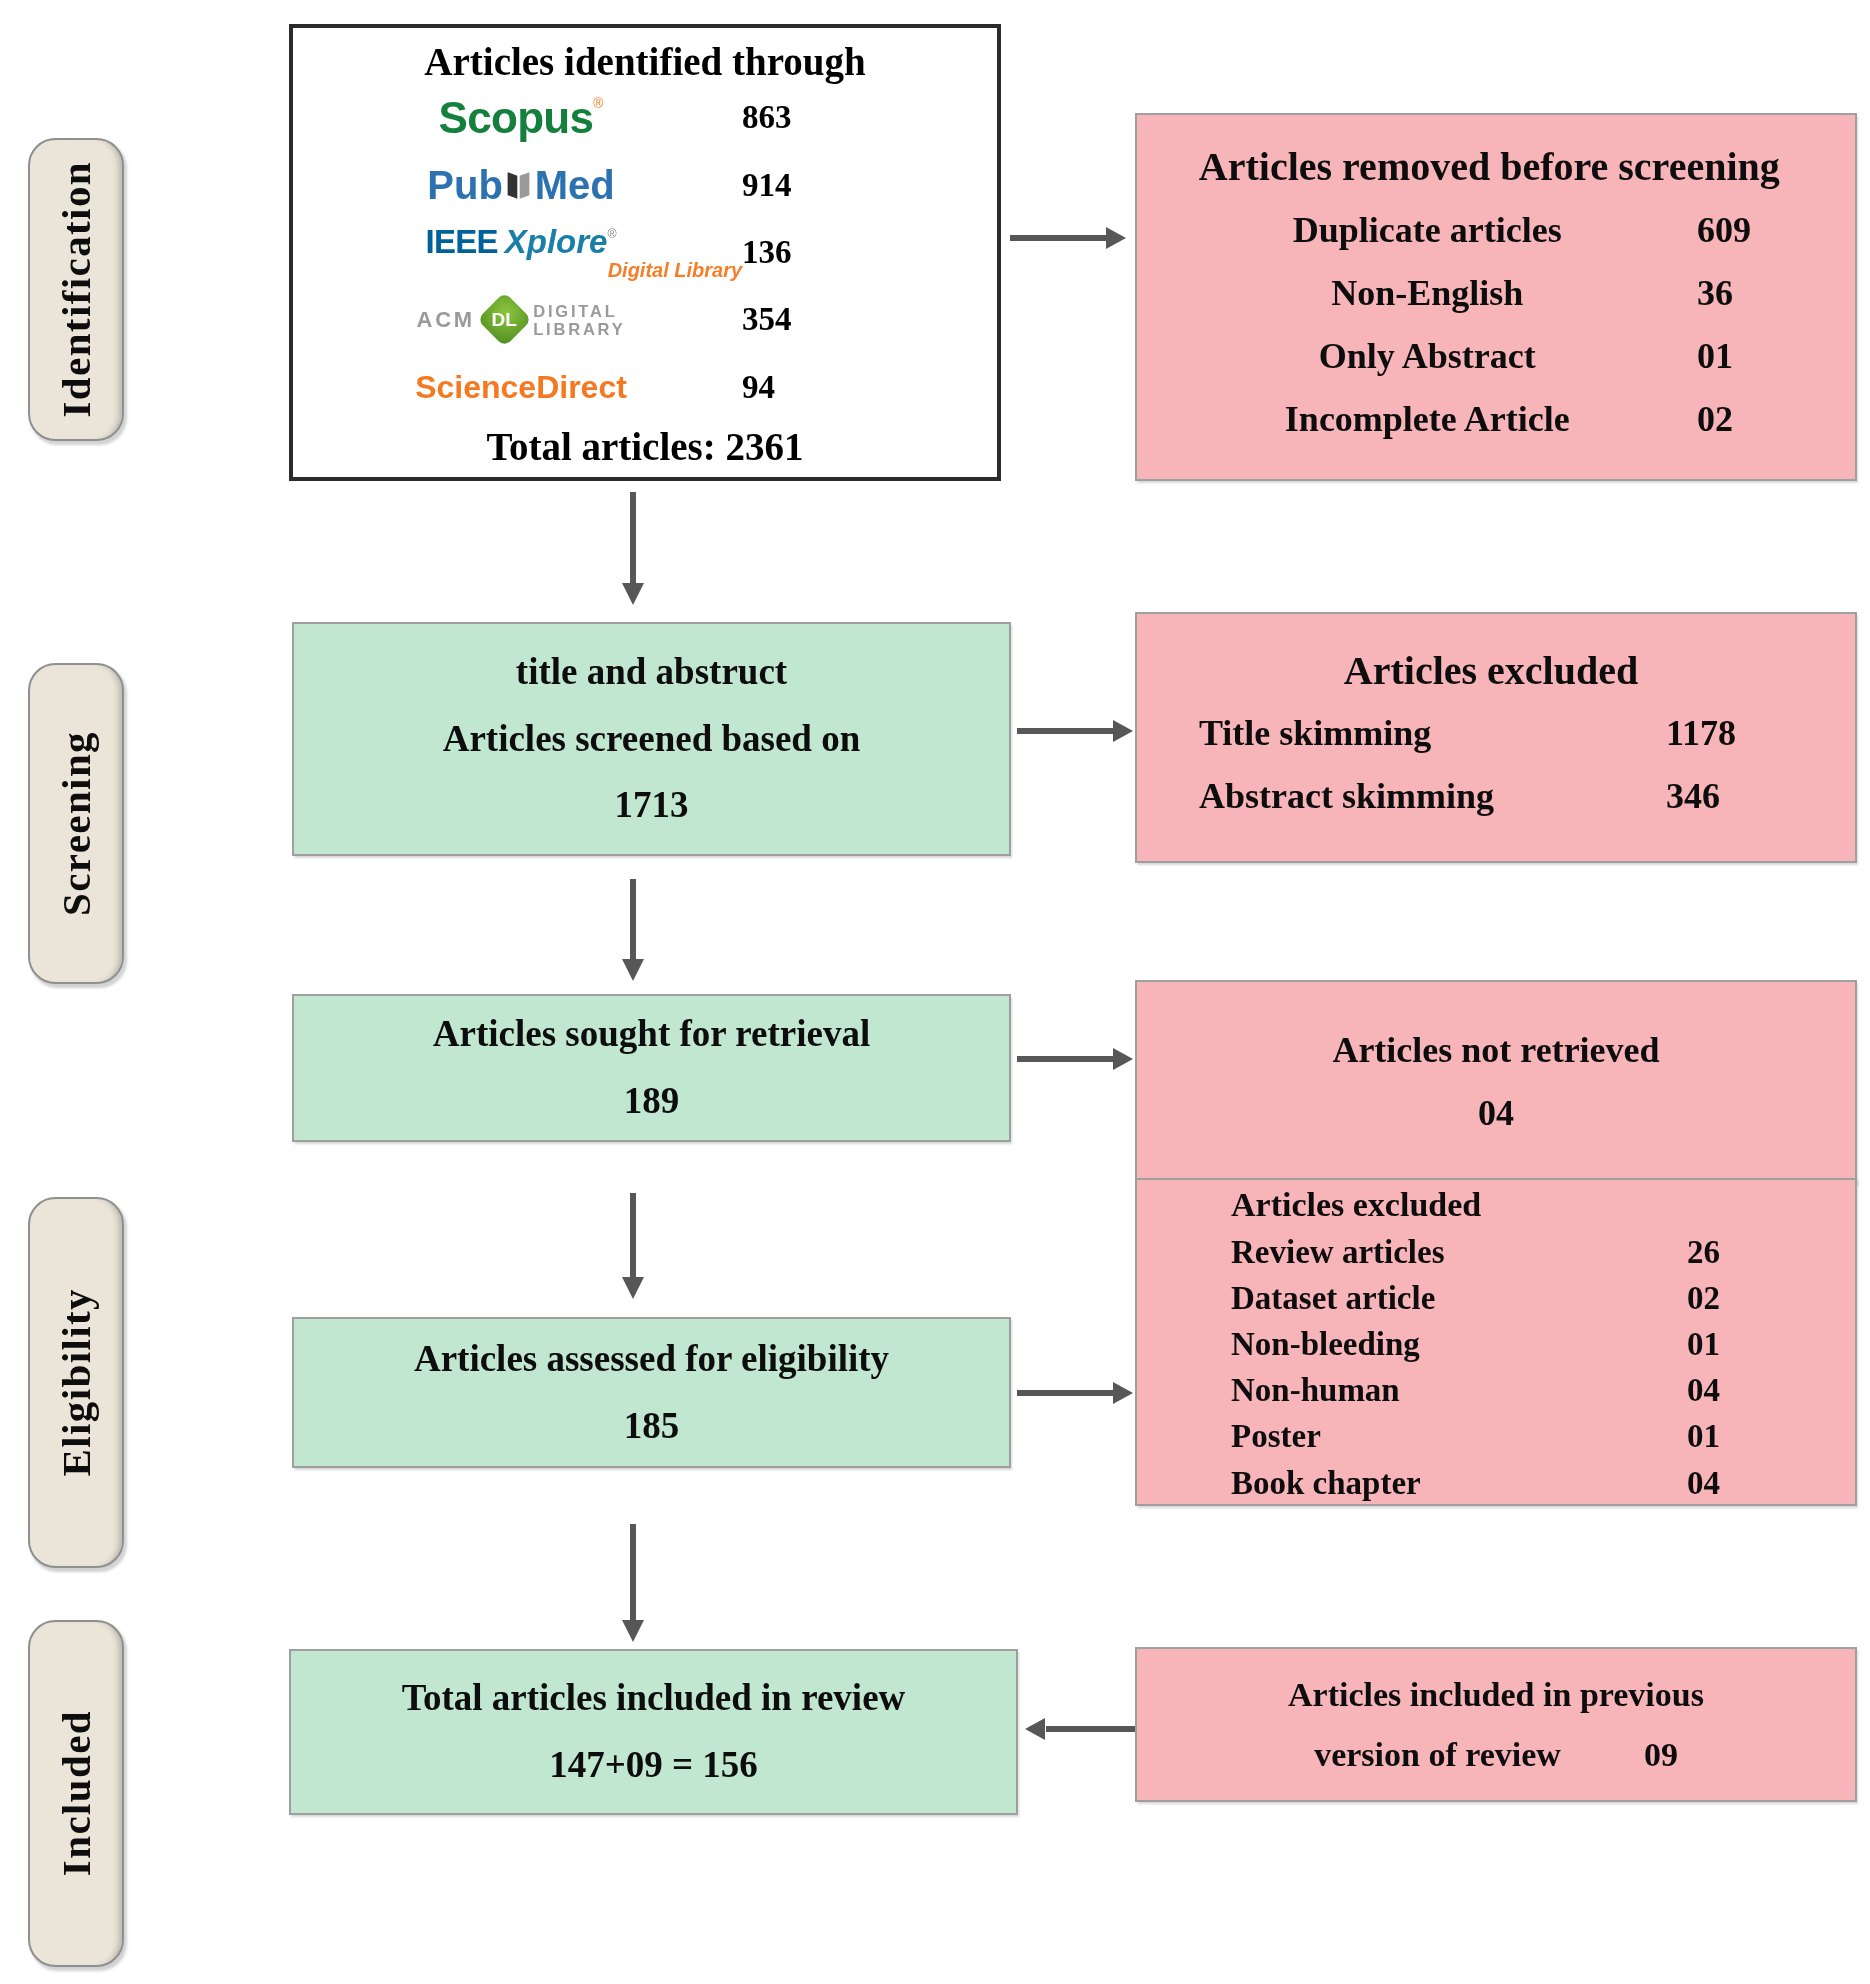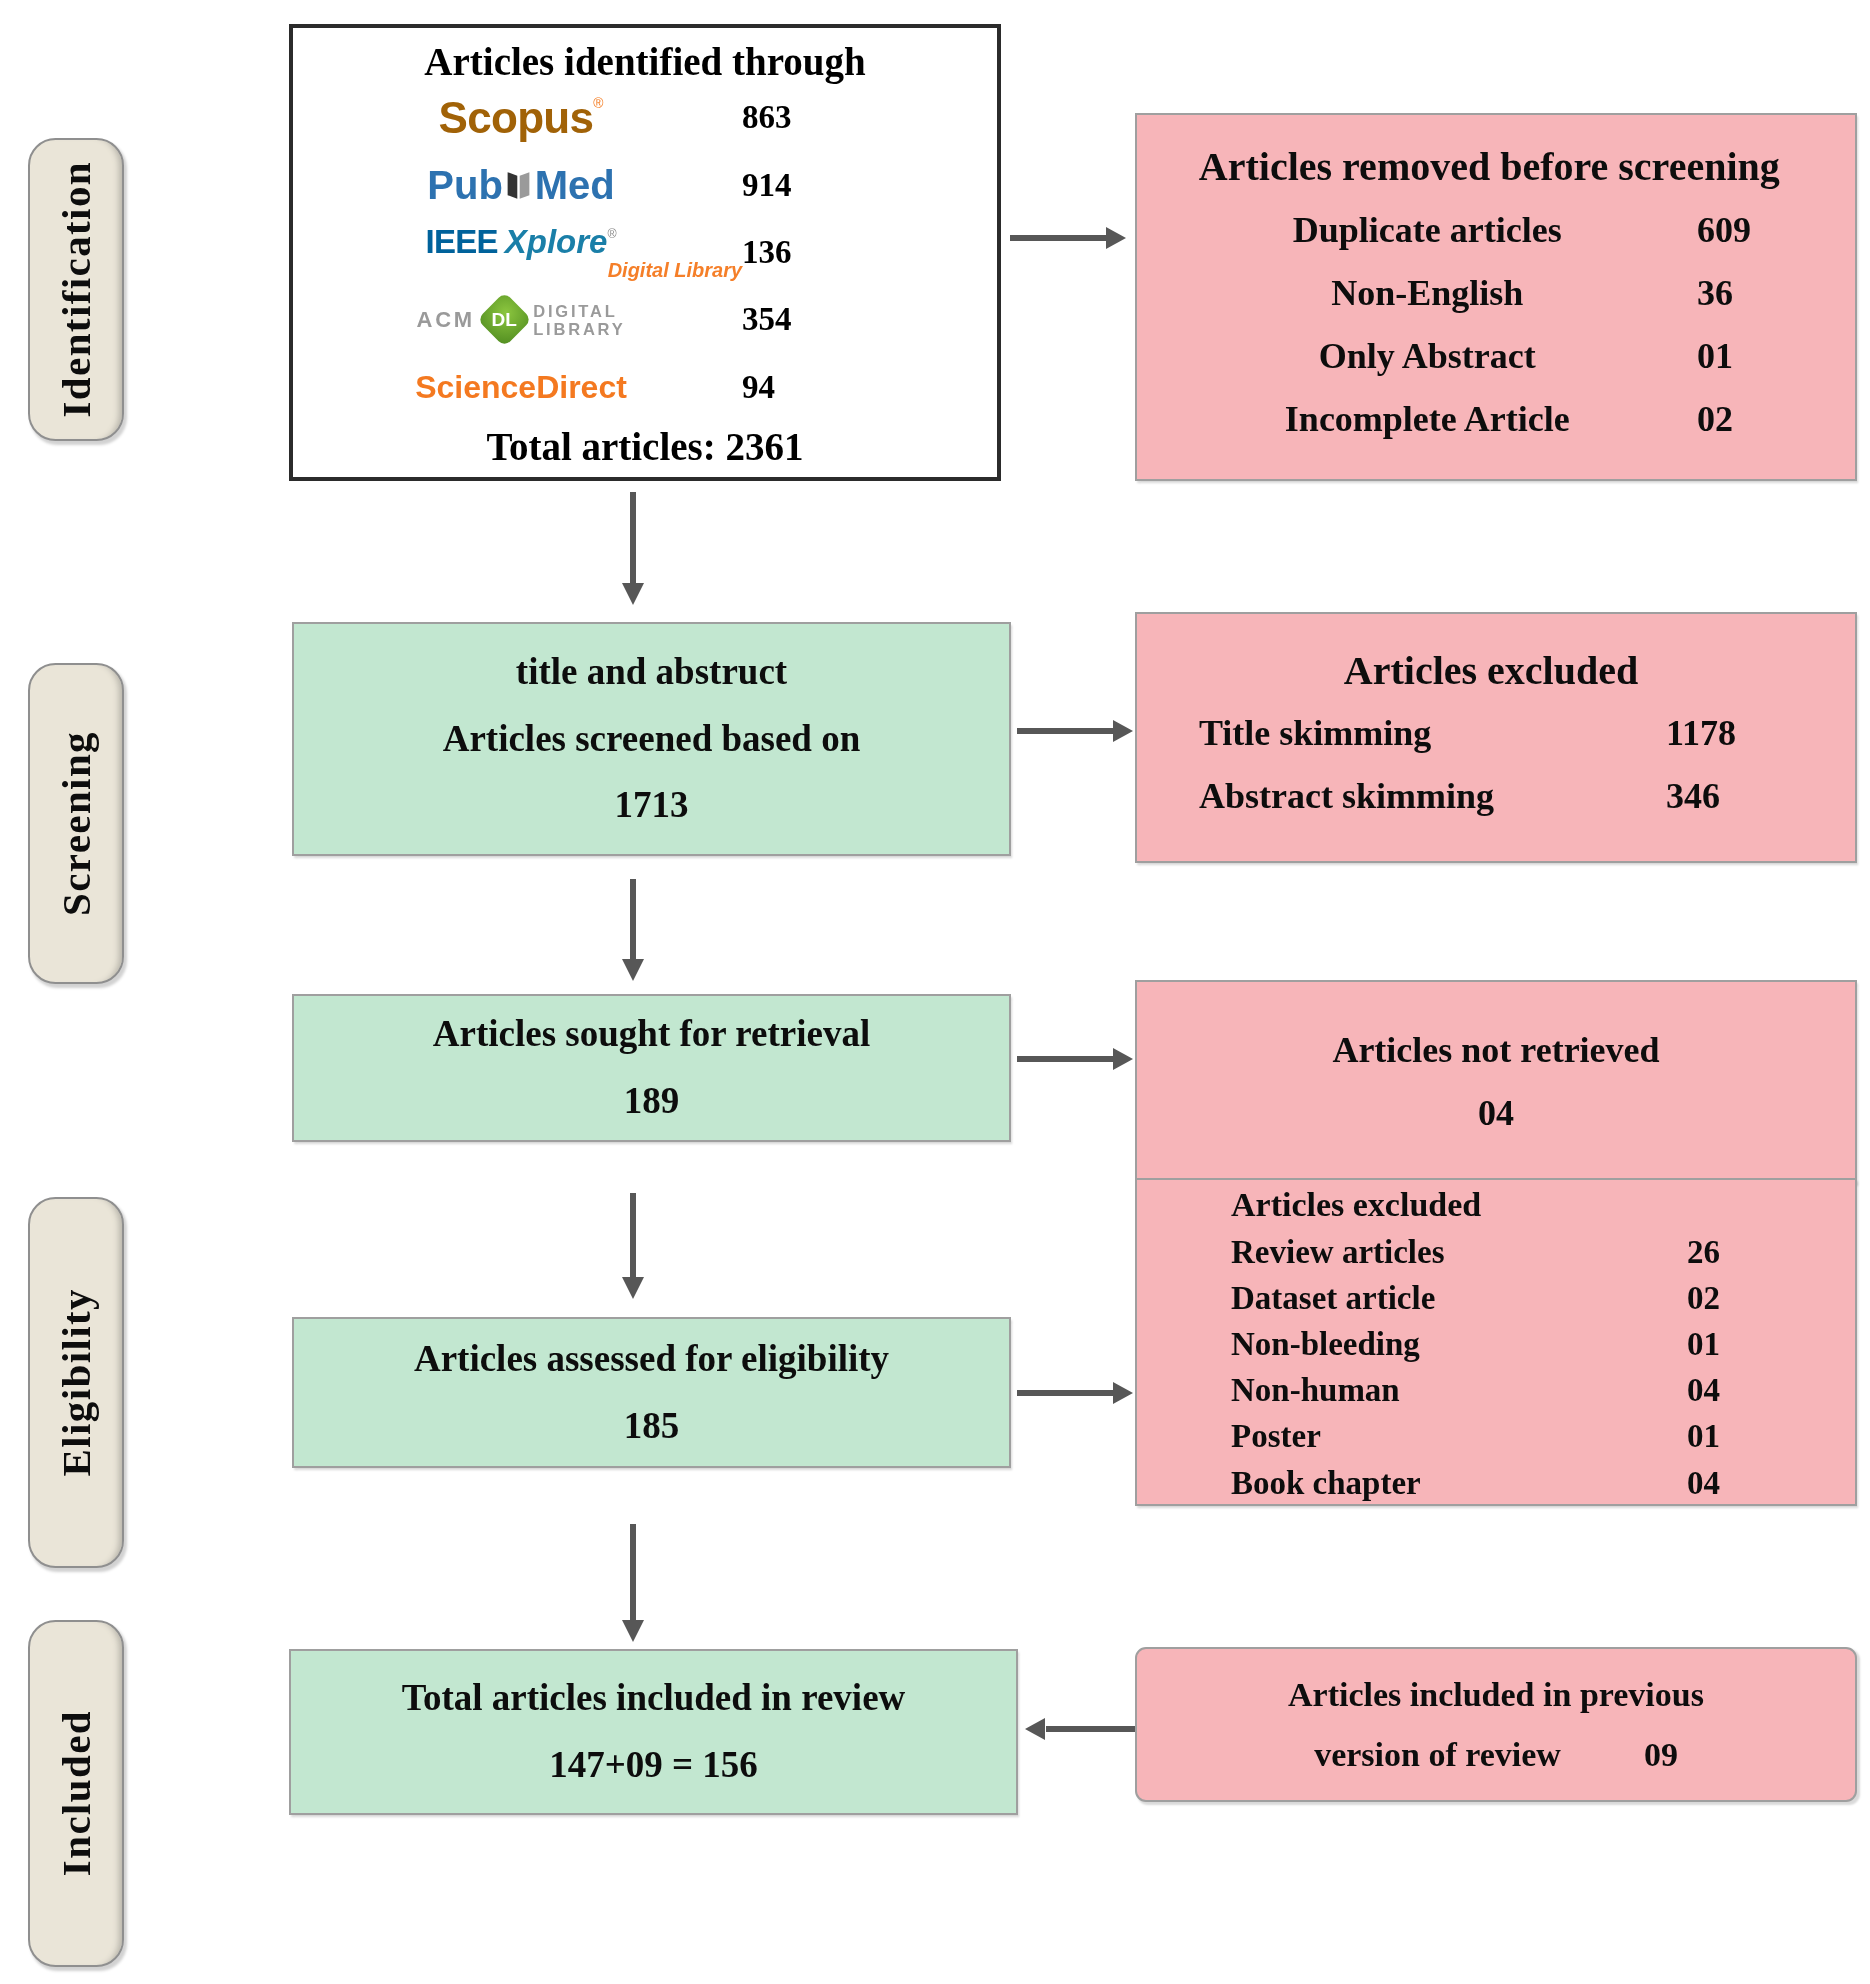--- a/index.html
+++ b/index.html
@@ -27,21 +27,21 @@
 
   
   .white-box{left:289px;top:24px;width:712px;height:457px;background:#ffffff;border:4.1px solid #2b2b2b;
              display:flex;flex-direction:column;padding:11px 6.9px 8.3px;}
   .wb-title{text-align:center;font-weight:bold;font-size:39px;flex:0 0 auto;}
   .wb-total{text-align:center;font-weight:bold;font-size:39px;flex:0 0 auto;margin-top:2.8px;}
   .src-row{display:grid;grid-template-columns:1fr 248px;align-items:center;flex:1;}
   .src-logo{display:flex;justify-content:center;align-items:center;font-family:"Liberation Sans","DejaVu Sans",sans-serif;}
   .src-count{font-weight:bold;font-size:33px;text-align:left;font-family:"Liberation Serif",serif;}
 
-  .scopus-text{color:#a16207;font-size:44px;font-weight:bold;letter-spacing:-0.7px;}
+  .scopus-text{color:#15803d;font-size:44px;font-weight:bold;letter-spacing:-0.7px;}
   .scopus-reg{color:#f47b20;font-size:13.8px;vertical-align:top;position:relative;top:-13.8px;}
 
   .pm-pub,.pm-med{color:#2d72b0;font-size:40px;font-weight:bold;}
   .pm-book{margin:0 1.4px;}
 
   .ieee{flex-direction:column;}
   .ieee-top{display:flex;align-items:baseline;}
   .ieee-b{color:#00629b;font-size:33px;font-weight:bold;letter-spacing:-0.7px;}
   .ieee-x{color:#1a7fa8;font-size:33px;font-style:italic;font-weight:bold;margin-left:6.9px;}
   .ieee-reg{color:#8a8a8a;font-size:12.4px;position:relative;top:-15px;}
@@ -230,21 +230,21 @@
     <div class="p-row" style="font-size:33px;line-height:1.4;">
       <span class="lab" style="flex:1;text-align:left;">Poster</span>
       <span class="num" style="width:110px;">01</span>
     </div>
     <div class="p-row" style="font-size:33px;line-height:1.4;">
       <span class="lab" style="flex:1;text-align:left;">Book chapter</span>
       <span class="num" style="width:110px;">04</span>
     </div>
   </div>
 
-  <div class="box pink" style="left:1135px;top:1647px;width:722px;height:155px;text-align:center;border-radius:11px;">
+  <div class="box pink" style="left:1135px;top:1647px;width:722px;height:155px;text-align:center;">
     <div class="p-row" style="justify-content:center;font-size:34px;">
       <span>Articles included in previous</span>
     </div>
     <div class="p-row" style="justify-content:center;font-size:34px;gap:83px;">
       <span>version of review</span>
       <span>09</span>
     </div>
   </div>
 
   <div class="ah" style="left:1010px;top:226px;width:117px;">

